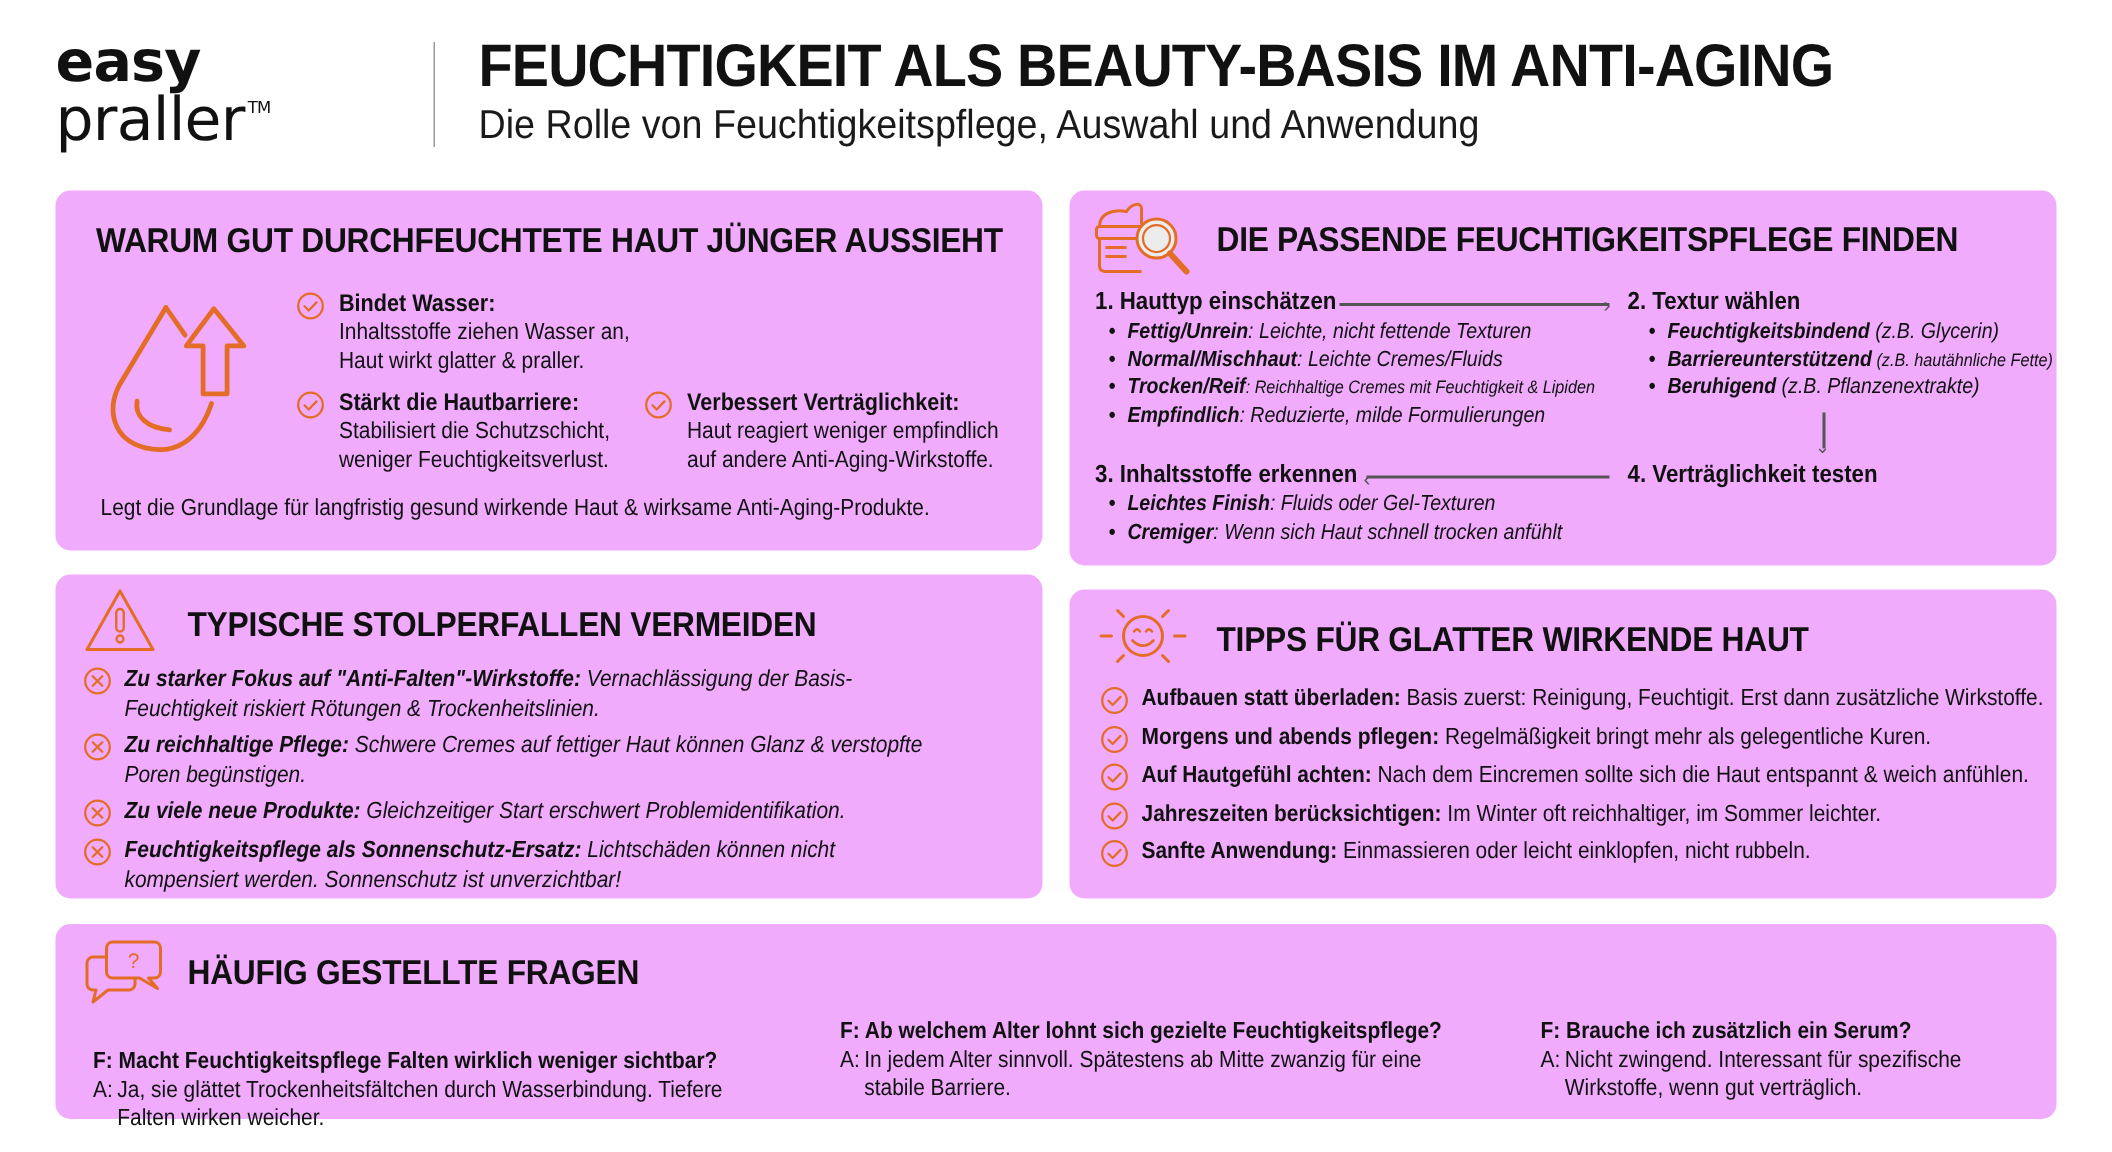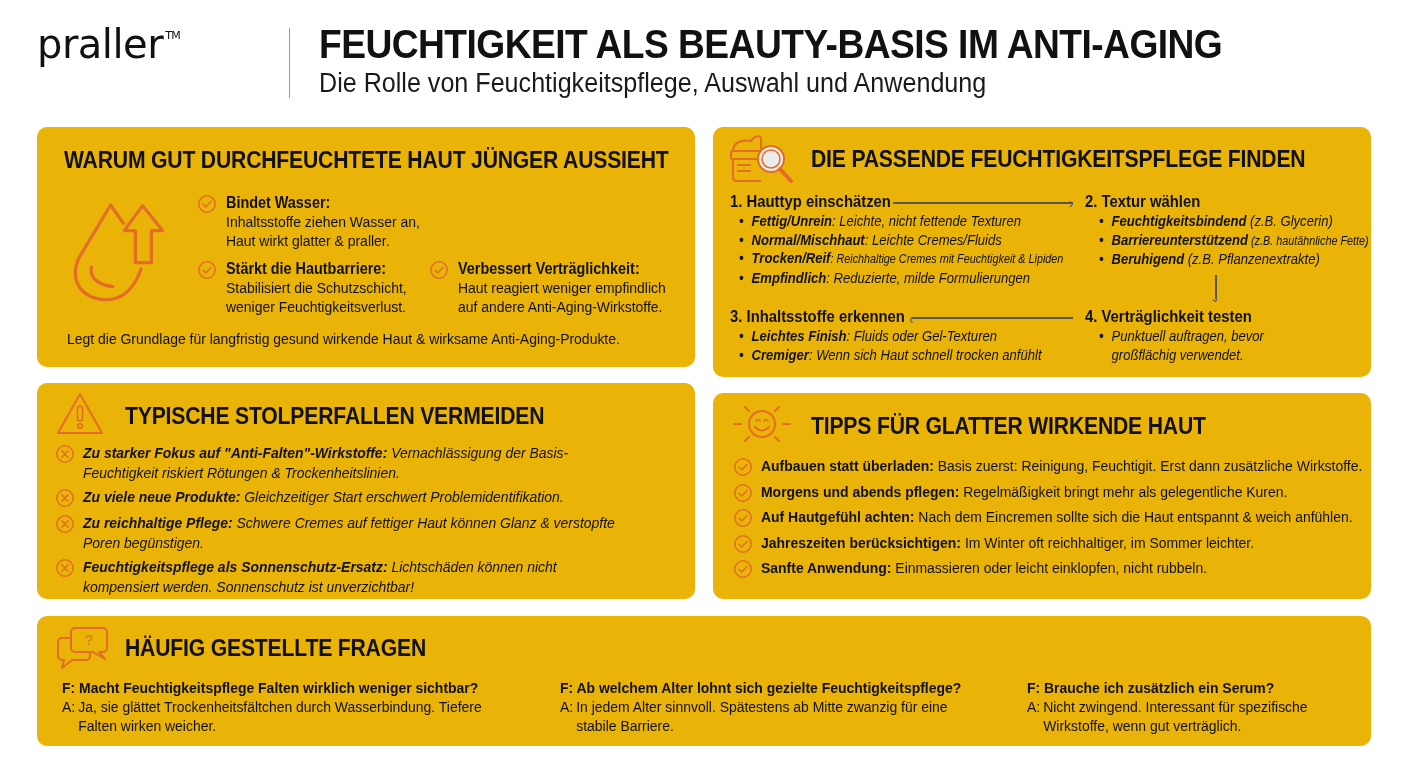--- a/index.html
+++ b/index.html
@@ -8,21 +8,21 @@
 
   .header { position: absolute; left: 0; top: 0; width: 1408px; height: 120px; }
   .logo { position: absolute; left: 37px; top: 22px; line-height: 1; }
   .logo .l1 { font-family: "DejaVu Sans", sans-serif; font-weight: bold; font-size: 38px; letter-spacing: -0.5px; color: #111; display: block; height: 36px; }
   .logo .l2 { font-family: "DejaVu Sans", sans-serif; font-weight: normal; font-size: 40px; letter-spacing: -0.5px; color: #111; display: block; margin-top: 2px; }
   .logo .tm { font-size: 11px; vertical-align: top; position: relative; top: 6px; margin-left: 2px; }
   .hdivider { position: absolute; left: 289px; top: 28px; width: 1px; height: 70px; background: #999; }
   .title { position: absolute; left: 319px; top: 22px; font-family: "Liberation Sans", sans-serif; font-weight: bold; font-size: 40px; letter-spacing: -0.6px; transform: scaleX(0.93); transform-origin: left; white-space: nowrap; }
   .subtitle { position: absolute; left: 319px; top: 68px; font-size: 27px; transform: scaleX(0.93); transform-origin: left; white-space: nowrap; color: #1a1a1a; }
 
-  .panel { position: absolute; background: #eab308; border-radius: 10px; }
+  .panel { position: absolute; background: #f0abfc; border-radius: 10px; }
   .panel-title { position: absolute; font-weight: bold; font-size: 23px; white-space: nowrap; transform: scaleX(0.92); transform-origin: left; letter-spacing: -0.2px; }
 
   .cond { transform: scaleX(0.9); transform-origin: left; white-space: nowrap; }
 
   
   .p1 { left: 37px; top: 127px; width: 658px; height: 240px; }
   .feat { position: absolute; display: flex; }
   .feat .chk { width: 20px; height: 20px; margin-right: 9px; margin-top: 1px; flex-shrink: 0; }
   .feat .txt { font-size: 15.5px; line-height: 19px; }
   .feat .txt b { display: block; font-size: 16px; }
@@ -69,20 +69,21 @@
       </symbol>
     <symbol id="xic" viewBox="0 0 20 20">
         <circle cx="10" cy="10" r="8.2" fill="none" stroke="#e36d26" stroke-width="1.5"></circle>
         <path d="M6.8 6.8l6.4 6.4M13.2 6.8l-6.4 6.4" stroke="#e36d26" stroke-width="1.5" stroke-linecap="round"></path>
       </symbol>
   </defs>
 </svg>
 
 <div class="header" data-name="header">
   <div class="logo" data-name="logo">
+    <span class="l1" data-name="logo-line1">easy</span>
     <span class="l2" data-name="logo-line2"><span data-name="logo-wordmark">praller</span><span class="tm" data-name="trademark">TM</span></span>
   </div>
   <div class="hdivider" data-name="header-divider"></div>
   <div class="title" data-name="page-title">FEUCHTIGKEIT ALS BEAUTY-BASIS IM ANTI-AGING</div>
   <div class="subtitle" data-name="page-subtitle">Die Rolle von Feuchtigkeitspflege, Auswahl und Anwendung</div>
 </div>
 
 <div class="panel p1" data-name="why-panel">
   <div class="panel-title" style="left:27px;top:20px;" data-name="why-title">WARUM GUT DURCHFEUCHTETE HAUT JÜNGER AUSSIEHT</div>
   <svg style="position:absolute;left:28px;top:66px;" width="112" height="112" viewBox="0 0 140 140" data-name="water-drop-arrow-up-icon">
@@ -147,24 +148,20 @@
 
   <div class="step-h" style="left:17px;top:180px;" data-name="step-3-title">3. Inhaltsstoffe erkennen</div>
   <div style="position:absolute;left:196px;top:184px;font-size:14px;color:#555;" data-name="arrow-left-icon">‹</div>
   <div class="arrow-line" style="left:198px;top:190px;width:162px;" data-name="arrow-left-line"></div>
   <ul class="blist" style="left:26px;top:200px;" data-name="step-3-list">
     <li data-name="list-item"><b data-name="item-bold">Leichtes Finish</b><span data-name="item-text">: Fluids oder Gel-Texturen</span></li>
     <li data-name="list-item"><b data-name="item-bold">Cremiger</b><span data-name="item-text">: Wenn sich Haut schnell trocken anfühlt</span></li>
   </ul>
 
   <div class="step-h" style="left:372px;top:180px;" data-name="step-4-title">4. Verträglichkeit testen</div>
-  <ul class="blist" style="left:386px;top:200px;" data-name="step-4-list">
-    <li data-name="list-item"><span data-name="item-text">Punktuell auftragen, bevor</span></li>
-    <li style="padding-left:14px;" data-name="list-item-continuation"><span data-name="item-text">großflächig verwendet.</span></li>
-  </ul>
   <style>.p2 .blist li[data-name="list-item-continuation"]::before{content:none;}</style>
 </div>
 
 <div class="panel p3" data-name="pitfalls-panel">
   <svg style="position:absolute;left:18px;top:8px;" width="50" height="46" viewBox="0 0 50 46" data-name="warning-triangle-icon">
     <path d="M25 3 L47 42 L3 42 Z" fill="none" stroke="#e36d26" stroke-width="2" stroke-linejoin="round"></path>
     <rect x="22.5" y="15" width="5" height="15" rx="2.5" fill="none" stroke="#e36d26" stroke-width="1.6"></rect>
     <circle cx="25" cy="35" r="2.3" fill="none" stroke="#e36d26" stroke-width="1.6"></circle>
   </svg>
   <div class="panel-title" style="left:88px;top:20px;" data-name="pitfalls-title">TYPISCHE STOLPERFALLEN VERMEIDEN</div>
@@ -172,27 +169,27 @@
     <div class="xitem" data-name="pitfall-item">
       <svg class="xic" data-name="x-circle-icon">
           <use href="#xic"></use>
         </svg>
       <div class="txt" style="width:670px;transform:scaleX(0.9);transform-origin:left;"><b data-name="item-bold">Zu starker Fokus auf "Anti-Falten"-Wirkstoffe:</b><span data-name="item-text"> Vernachlässigung der Basis-Feuchtigkeit riskiert Rötungen &amp; Trockenheitslinien.</span></div>
     </div>
     <div class="xitem" data-name="pitfall-item">
       <svg class="xic" data-name="x-circle-icon">
           <use href="#xic"></use>
         </svg>
+      <div class="txt" style="width:640px;transform:scaleX(0.9);transform-origin:left;"><b data-name="item-bold">Zu reichhaltige Pflege:</b><span data-name="item-text"> Schwere Cremes auf fettiger Haut können Glanz &amp; verstopfte Poren begünstigen.</span></div>
+    </div>
+    <div class="xitem" data-name="pitfall-item">
+      <svg class="xic" data-name="x-circle-icon">
+          <use href="#xic"></use>
+        </svg>
       <div class="txt" style="width:670px;transform:scaleX(0.9);transform-origin:left;"><b data-name="item-bold">Zu viele neue Produkte:</b><span data-name="item-text"> Gleichzeitiger Start erschwert Problemidentifikation.</span></div>
-    </div>
-    <div class="xitem" data-name="pitfall-item">
-      <svg class="xic" data-name="x-circle-icon">
-          <use href="#xic"></use>
-        </svg>
-      <div class="txt" style="width:640px;transform:scaleX(0.9);transform-origin:left;"><b data-name="item-bold">Zu reichhaltige Pflege:</b><span data-name="item-text"> Schwere Cremes auf fettiger Haut können Glanz &amp; verstopfte Poren begünstigen.</span></div>
     </div>
     <div class="xitem" data-name="pitfall-item">
       <svg class="xic" data-name="x-circle-icon">
           <use href="#xic"></use>
         </svg>
       <div class="txt" style="width:665px;transform:scaleX(0.9);transform-origin:left;"><b data-name="item-bold">Feuchtigkeitspflege als Sonnenschutz-Ersatz:</b><span data-name="item-text"> Lichtschäden können nicht kompensiert werden. Sonnenschutz ist unverzichtbar!</span></div>
     </div>
   </div>
 </div>
 
@@ -245,21 +242,21 @@
   </div>
 </div>
 
 <div class="panel p5" data-name="faq-panel">
   <svg style="position:absolute;left:18px;top:8px;" width="54" height="46" viewBox="0 0 54 46" data-name="speech-bubbles-question-icon">
     <path d="M20 4 h28 a4 4 0 0 1 4 4 v16 a4 4 0 0 1 -4 4 h-4 l6 7 l-12 -7 h-18 a4 4 0 0 1 -4 -4 v-16 a4 4 0 0 1 4 -4z" fill="none" stroke="#e36d26" stroke-width="2" stroke-linejoin="round"></path>
     <path d="M15 14 h-8 a4 4 0 0 0 -4 4 v14 a4 4 0 0 0 4 4 h2 l-2 8 l10 -8 h14 a4 4 0 0 0 4 -4 v-4" fill="none" stroke="#e36d26" stroke-width="2" stroke-linejoin="round"></path>
     <text x="34" y="21" font-size="14" fill="#e36d26" text-anchor="middle" font-family="Liberation Sans, sans-serif">?</text>
   </svg>
   <div class="panel-title" style="left:88px;top:19px;" data-name="faq-title">HÄUFIG GESTELLTE FRAGEN</div>
-  <div class="faq" style="left:25px;width:500px;" data-name="faq-item">
+  <div class="faq" style="left:25px;width:500px;margin-top:20px;" data-name="faq-item">
     <div class="q" data-name="faq-question">F: Macht Feuchtigkeitspflege Falten wirklich weniger sichtbar?</div>
     <div class="a" style="width:510px;" data-name="faq-answer">
         <span class="pre" data-name="answer-prefix">A:</span>
         <span data-name="answer-text">Ja, sie glättet Trockenheitsfältchen durch Wasserbindung. Tiefere Falten wirken weicher.</span>
       </div>
   </div>
   <div class="faq" style="left:523px;width:460px;" data-name="faq-item">
     <div class="q" data-name="faq-question">F: Ab welchem Alter lohnt sich gezielte Feuchtigkeitspflege?</div>
     <div class="a" style="width:460px;" data-name="faq-answer">
         <span class="pre" data-name="answer-prefix">A:</span>

